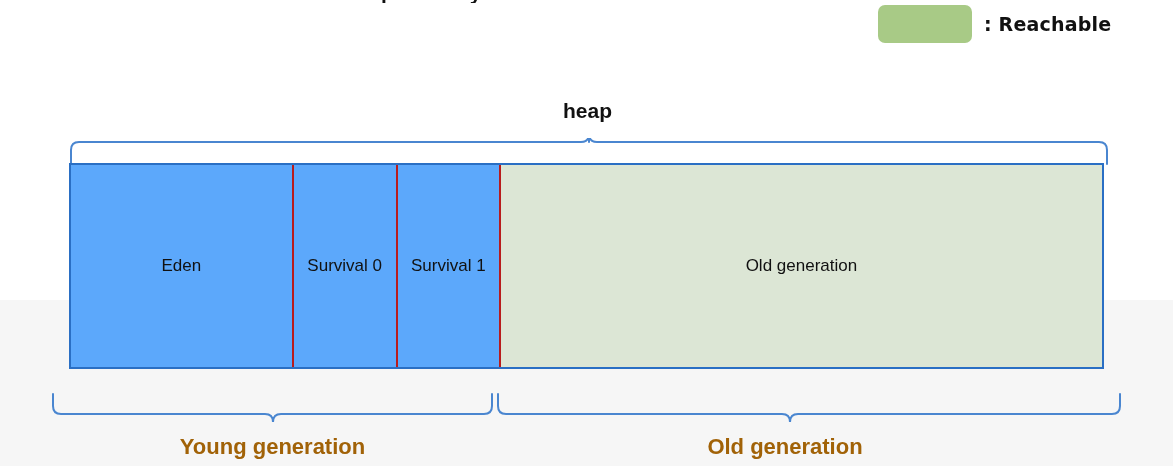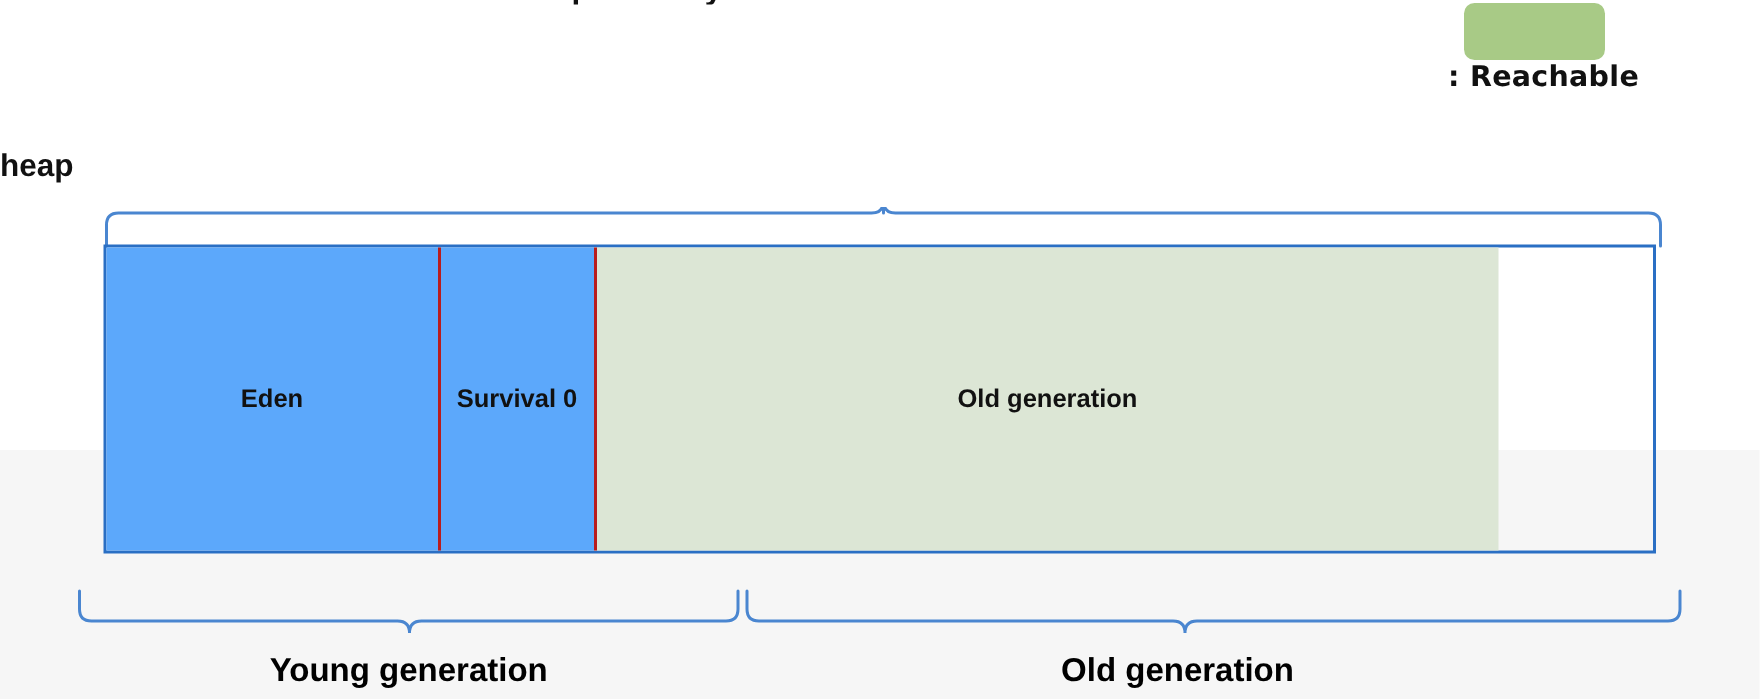--- a/index.html
+++ b/index.html
@@ -30,21 +30,20 @@
   #legend {
     position: absolute;
     left: 878px;
     top: 2px;
     width: 290px;
   }
   .legend-row {
     display: flex;
     align-items: center;
     height: 44px;
-    flex-direction: column;
   }
   .legend-swatch {
     width: 94px;
     height: 38px;
     border-radius: 7px;
     flex: 0 0 auto;
   }
   .legend-label {
     margin-left: 12px;
     font-family: "DejaVu Sans", sans-serif;
@@ -68,20 +67,21 @@
     height: 22px;
   }
 
   
   #heap-label {
     position: absolute;
     left: 0;
     top: 99px;
     width: 1173px;
     text-align: left;
+    padding-left: 563px;
     box-sizing: border-box;
     font-size: 21px;
     font-weight: 700;
     color: #111111;
   }
   #brace-top {
     position: absolute;
     left: 69px;
     top: 138px;
     width: 1040px;
@@ -99,42 +99,42 @@
     display: flex;
     border: 2px solid #2a6fc4;
   }
   .seg {
     position: relative;
     display: flex;
     align-items: center;
     justify-content: center;
     box-sizing: border-box;
     font-size: 17px;
-    font-weight: 700;
+    font-weight: 400;
     color: #111111;
     white-space: nowrap;
   }
   .seg.blue   { background: #5ca8fb; }
   .seg.green  { background: #dce6d5; }
   .seg + .seg { border-left: 2px solid #b91c1c; }
 
   
   #brace-bottom {
     position: absolute;
     left: 50px;
     top: 392px;
     width: 1075px;
     height: 32px;
   }
   .bottom-label {
     position: absolute;
     top: 434px;
     font-size: 22px;
     font-weight: 700;
-    color: #000000;
+    color: #a16207;
     white-space: nowrap;
     text-align: center;
   }
   #label-young { left: 110px; width: 325px; }
   #label-old   { left: 570px; width: 430px; }
 </style>
 </head>
 <body>
 
 <div id="bg-lower"></div>
@@ -155,20 +155,23 @@
   <path d="M 520,4 L 520,-6" fill="none" stroke="#4a86d0" stroke-width="2" stroke-linecap="round"></path>
 </svg>
 
 <div id="heap-bar">
   <div class="seg blue" style="width:21.4%">
     <span>Eden</span>
   </div>
   <div class="seg blue" style="width:10.1%">
     <span>Survival 0</span>
   </div>
+  <div class="seg blue" style="width:10.0%">
+    <span>Survival 1</span>
+  </div>
   <div class="seg green" style="width:58.5%">
     <span>Old generation</span>
   </div>
 </div>
 
 <svg id="brace-bottom" viewBox="0 0 1075 32" preserveAspectRatio="none">
 
   <path d="M 3,2 L 3,14 Q 3,22 11,22 L 215,22 Q 223,22 223,30 Q 223,22 231,22 L 434,22 Q 442,22 442,14 L 442,2" fill="none" stroke="#4a86d0" stroke-width="2" stroke-linecap="round"></path>
 
   <path d="M 448,2 L 448,14 Q 448,22 456,22 L 732,22 Q 740,22 740,30 Q 740,22 748,22 L 1062,22 Q 1070,22 1070,14 L 1070,2" fill="none" stroke="#4a86d0" stroke-width="2" stroke-linecap="round"></path>

